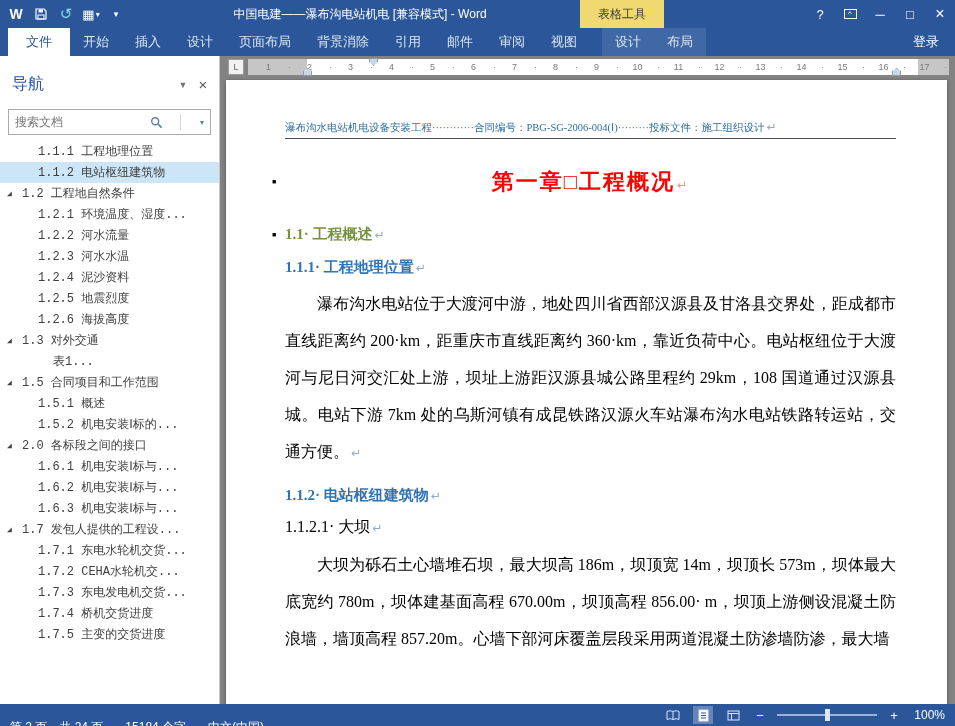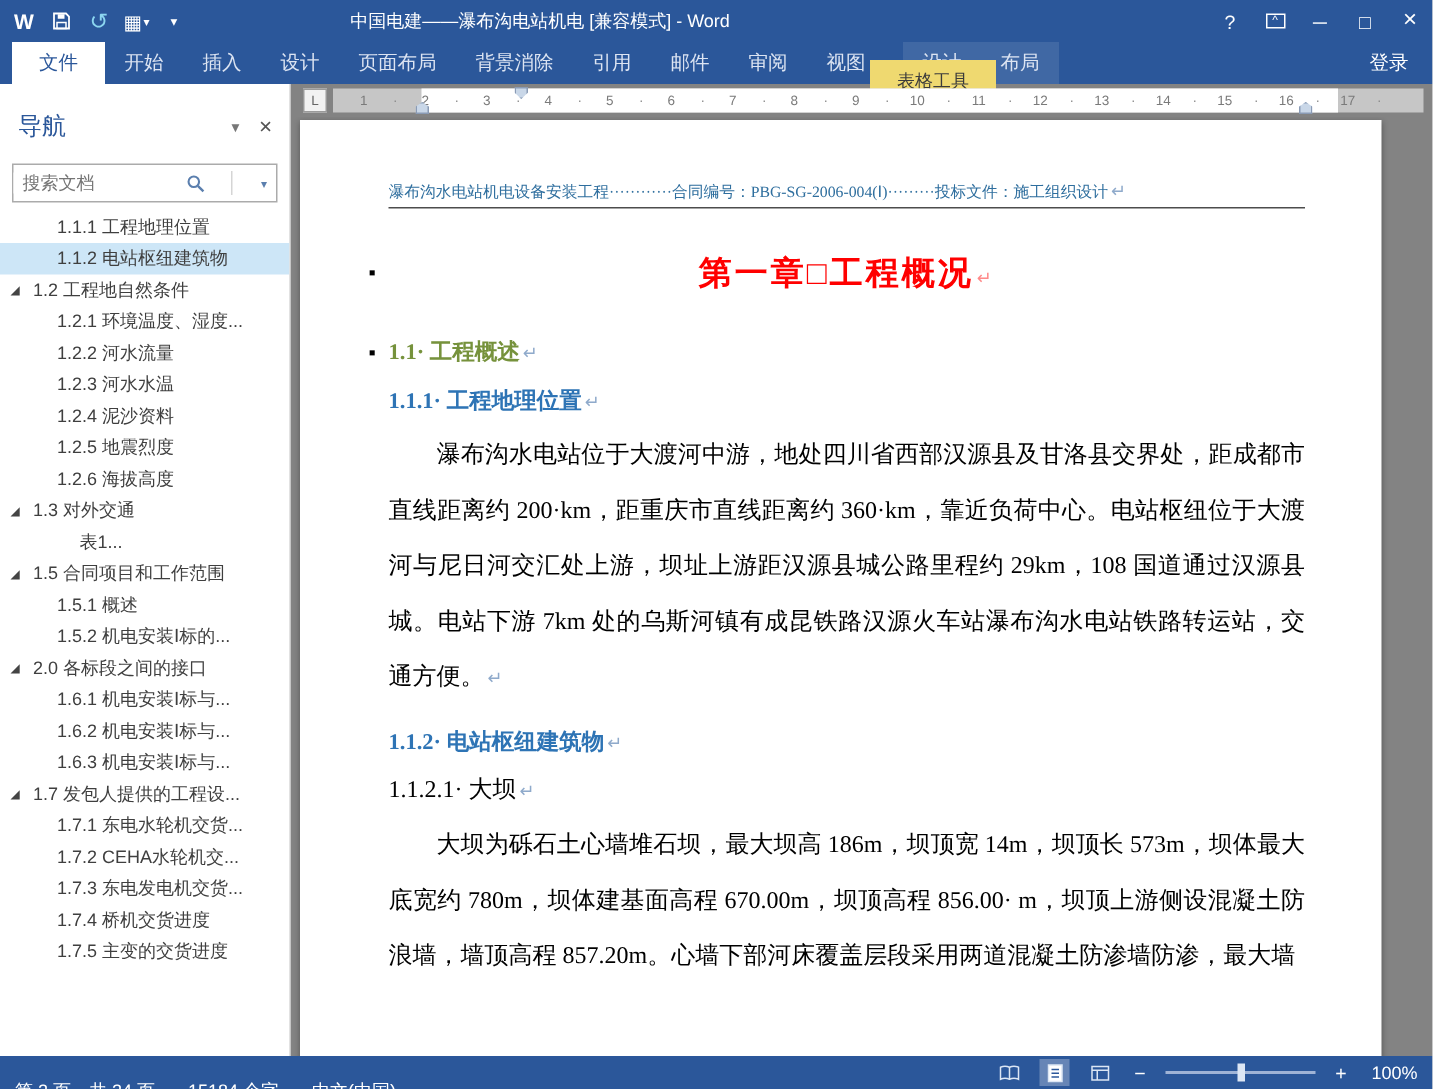--- a/index.html
+++ b/index.html
@@ -13,21 +13,21 @@
   .app-icon { width:24px; height:22px; display:flex; align-items:center; justify-content:center;
     font-weight:bold; font-size:14px; color:#fff; }
   .qat-btn { min-width:24px; height:22px; display:flex; align-items:center; justify-content:center;
     color:#fff; font-size:13px; cursor:pointer; }
   .qat-btn.undo { color:#8CD6F0; font-size:15px; }
   .qat-btn .dd { font-size:8px; margin-left:1px; }
   .qat-btn.customize { font-size:9px; }
   .title-text { position:absolute; left:165px; width:390px; top:0; height:28px; line-height:28px;
     text-align:center; font-size:12px; color:#fff; white-space:nowrap; overflow:hidden; }
   .table-tools { position:absolute; left:580px; top:0; height:28px; line-height:28px; padding:0 18px;
-    background:#EFD970; color:#3B3B3B; font-size:12px;margin-top:40px; }
+    background:#EFD970; color:#3B3B3B; font-size:12px; }
   .win-controls { position:absolute; right:0; top:0; height:28px; display:flex; }
   .win-btn { width:30px; height:28px; display:flex; align-items:center; justify-content:center;
     color:#fff; font-size:13px; cursor:pointer; }
   .win-btn .rbox { display:inline-block; width:13px; height:10px; border:1px solid #fff;
     font-size:8px; line-height:8px; text-align:center; }
   .win-btn.close { font-size:16px; }
 
   
   .tabrow { height:28px; background:#2B579A; display:flex; align-items:stretch; color:#DCE4F2;
     font-size:13px; flex:none; }
@@ -35,37 +35,37 @@
     margin-left:8px; cursor:pointer; }
   .tabs { display:flex; align-items:stretch; }
   .tab { padding:0 13px; display:flex; align-items:center; cursor:pointer; white-space:nowrap; }
   .tabs.contextual { margin-left:12px; background:rgba(255,255,255,0.10); }
   .signin { margin-left:auto; padding:0 16px; display:flex; align-items:center; color:#fff; cursor:pointer; }
 
   
   .main { flex:1; display:flex; min-height:0; }
 
   
-  .navpane { width:194px; background:#FFFFFF; border-right:1px solid #C6C6C6; display:flex;
+  .navpane { width:220px; background:#FFFFFF; border-right:1px solid #C6C6C6; display:flex;
     flex-direction:column; flex:none; }
   .nav-header { display:flex; align-items:center; padding:18px 6px 0 12px; }
   .nav-title { color:#2B579A; font-size:16px; flex:1; }
   .nav-hbtn { width:20px; text-align:center; color:#777; font-size:9px; cursor:pointer; }
   .nav-hbtn.nav-x { font-size:15px; color:#555; }
   .search-box { margin:14px 8px 0; border:1px solid #ABABAB; height:26px; display:flex;
     align-items:center; background:#fff;gap:13px; }
   .search-input { flex:1; min-width:0; border:none; outline:none; font-size:12px; padding:0 6px; color:#444; }
   .search-btn { width:22px; display:flex; align-items:center; justify-content:center; cursor:pointer; }
   .search-sep { width:1px; height:16px; background:#D5D5D5; }
   .search-dd { width:16px; text-align:center; font-size:8px; color:#5B7FAE; cursor:pointer; }
   .nav-tabs { display:flex; gap:22px; padding:12px 14px 8px; font-size:12px; color:#5A5A5A;
     border-bottom:1px solid #ECECEC; }
   .nav-tab { cursor:pointer; }
   .nav-tab.active { color:#2B579A; }
-  .nav-tree { flex:1; overflow:hidden; padding-top:6px; font-size:12px; color:#3F3F3F; }
+  .nav-tree { flex:1; overflow:hidden; padding-top:6px; font-size:12px; color:#3F3F3F;font-family:Liberation Mono, monospace; }
   .tree-item { height:21px; display:flex; align-items:center; position:relative; padding-left:38px;
     cursor:pointer; white-space:nowrap; }
   .tree-item.lv1 { padding-left:22px; }
   .tree-item.lv3 { padding-left:53px; }
   .tree-item.selected { background:#CDE6F7; }
   .tree-item .tri { display:none; position:absolute; left:7px; top:50%; transform:translateY(-55%);
     font-size:8px; color:#444; }
   .tree-item.expandable .tri { display:block; }
   .tree-label { overflow:hidden; text-overflow:clip; }
 

